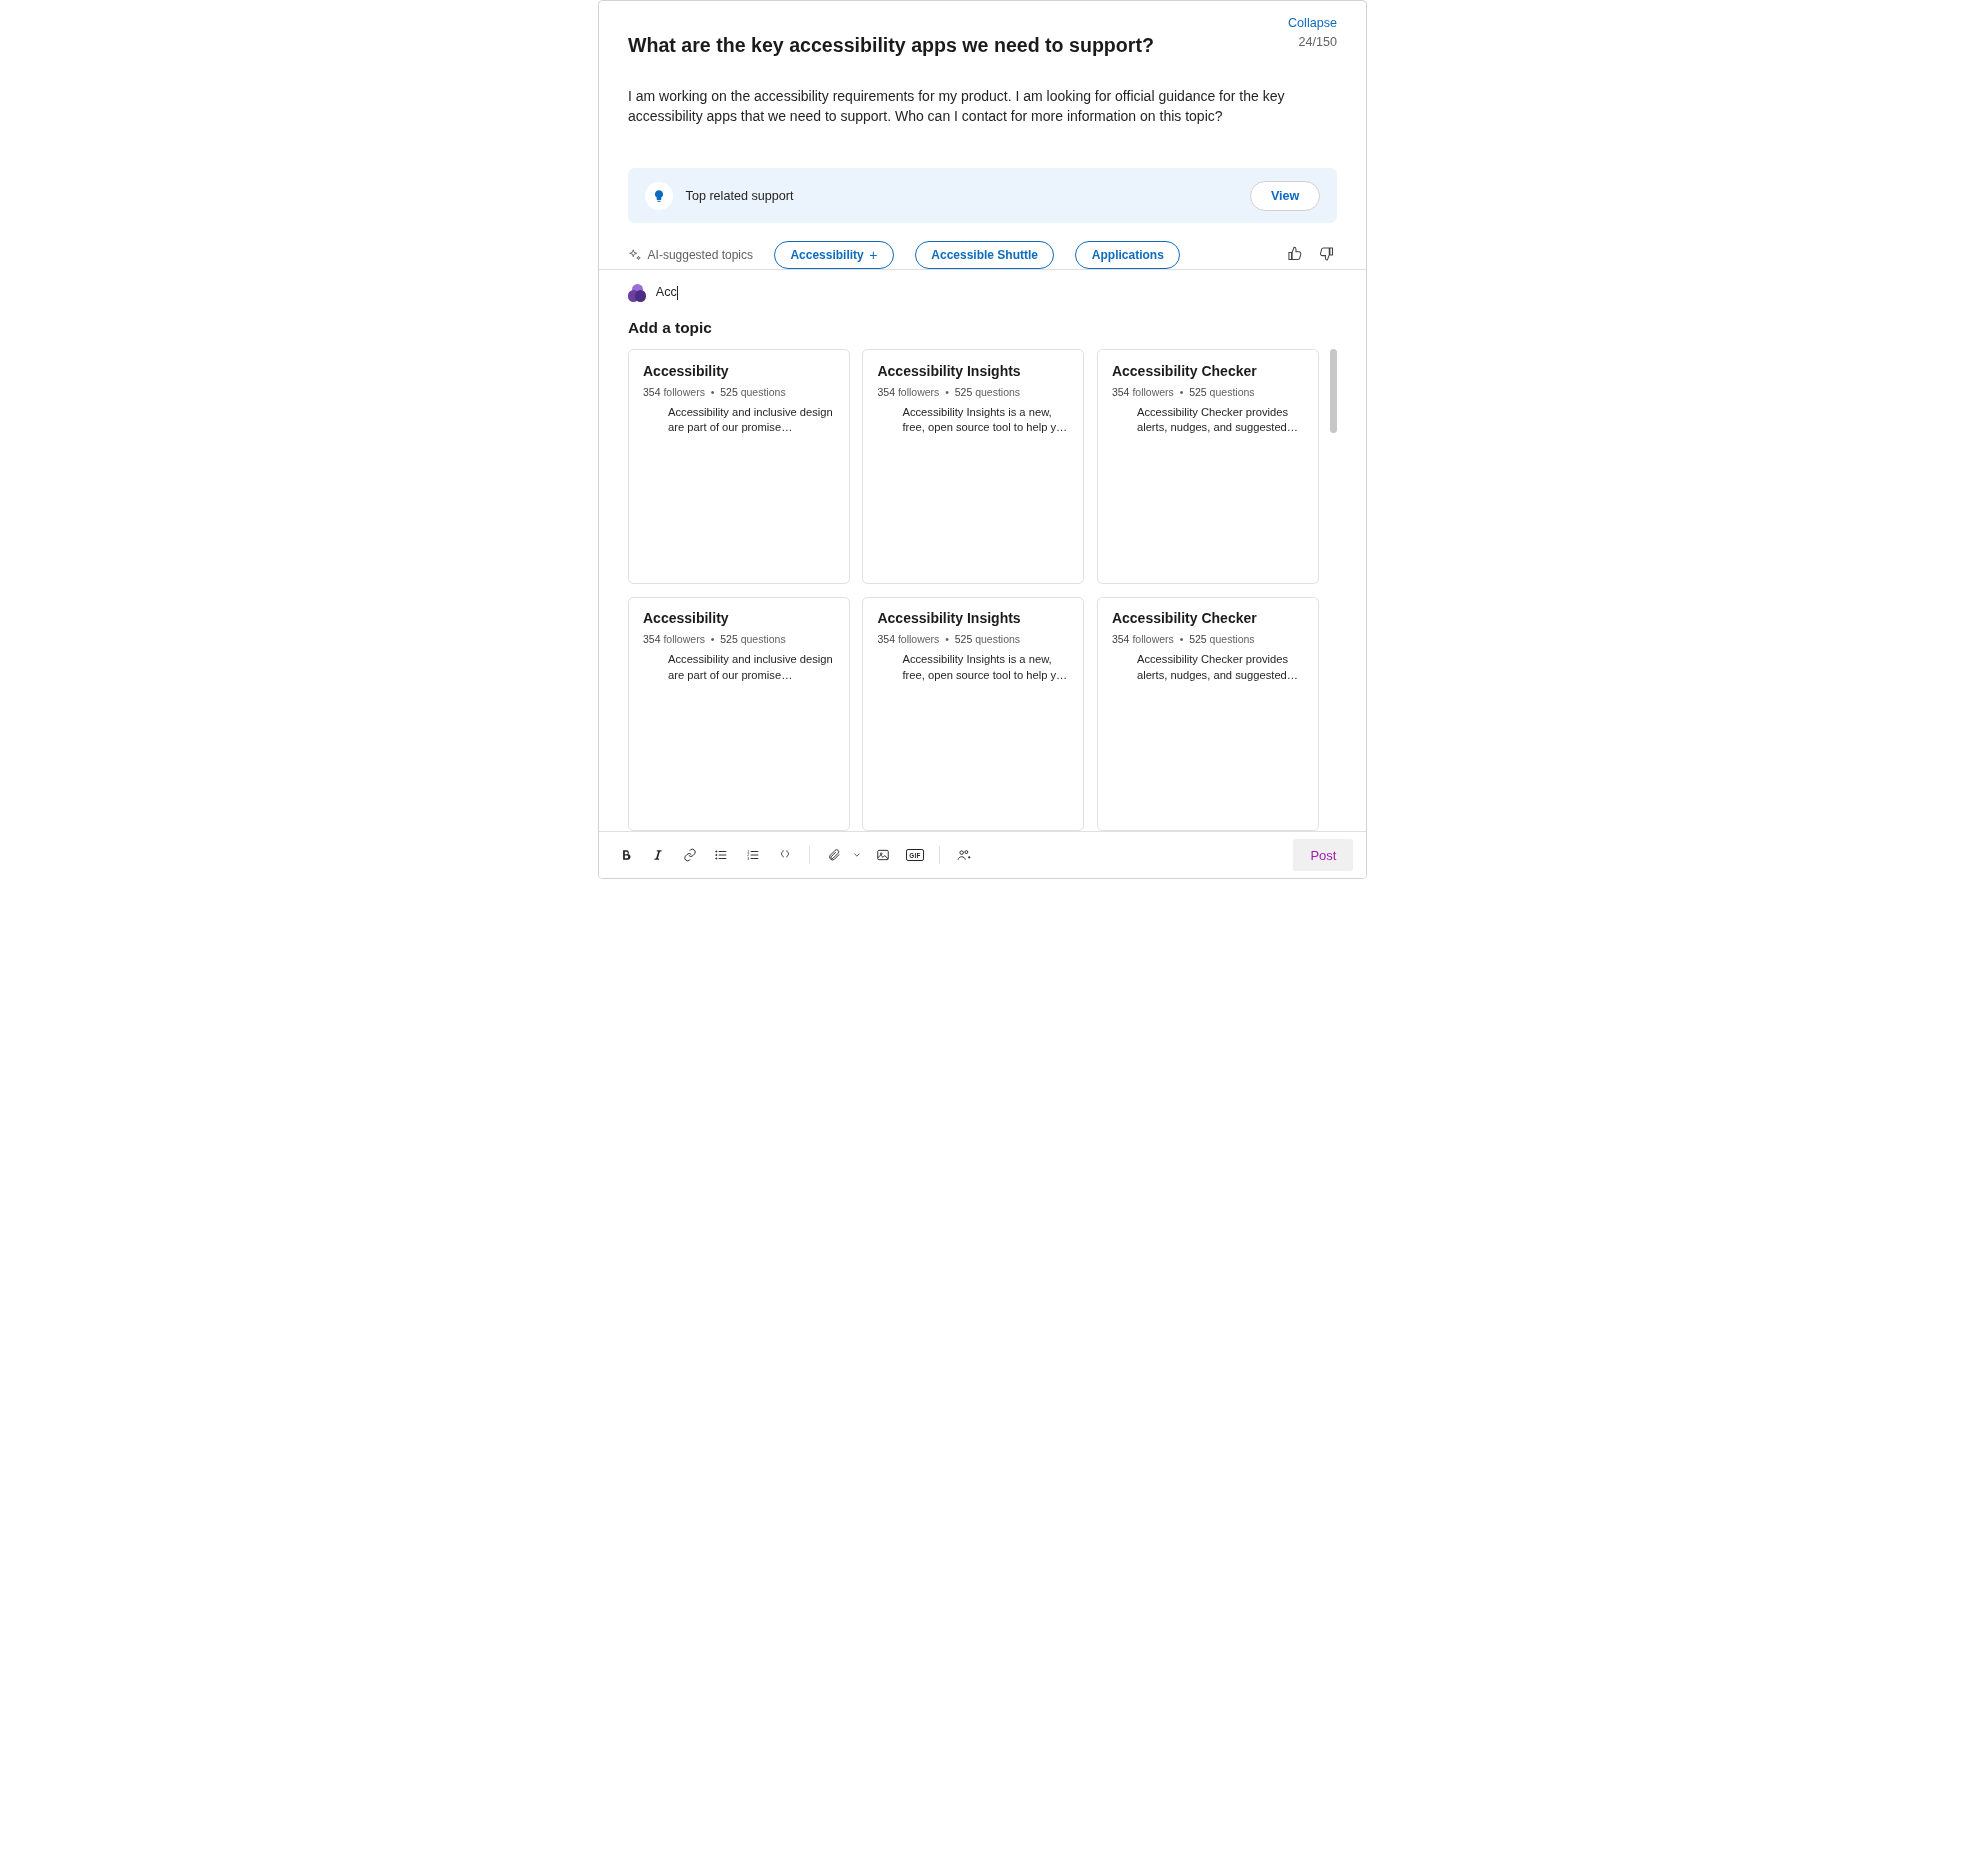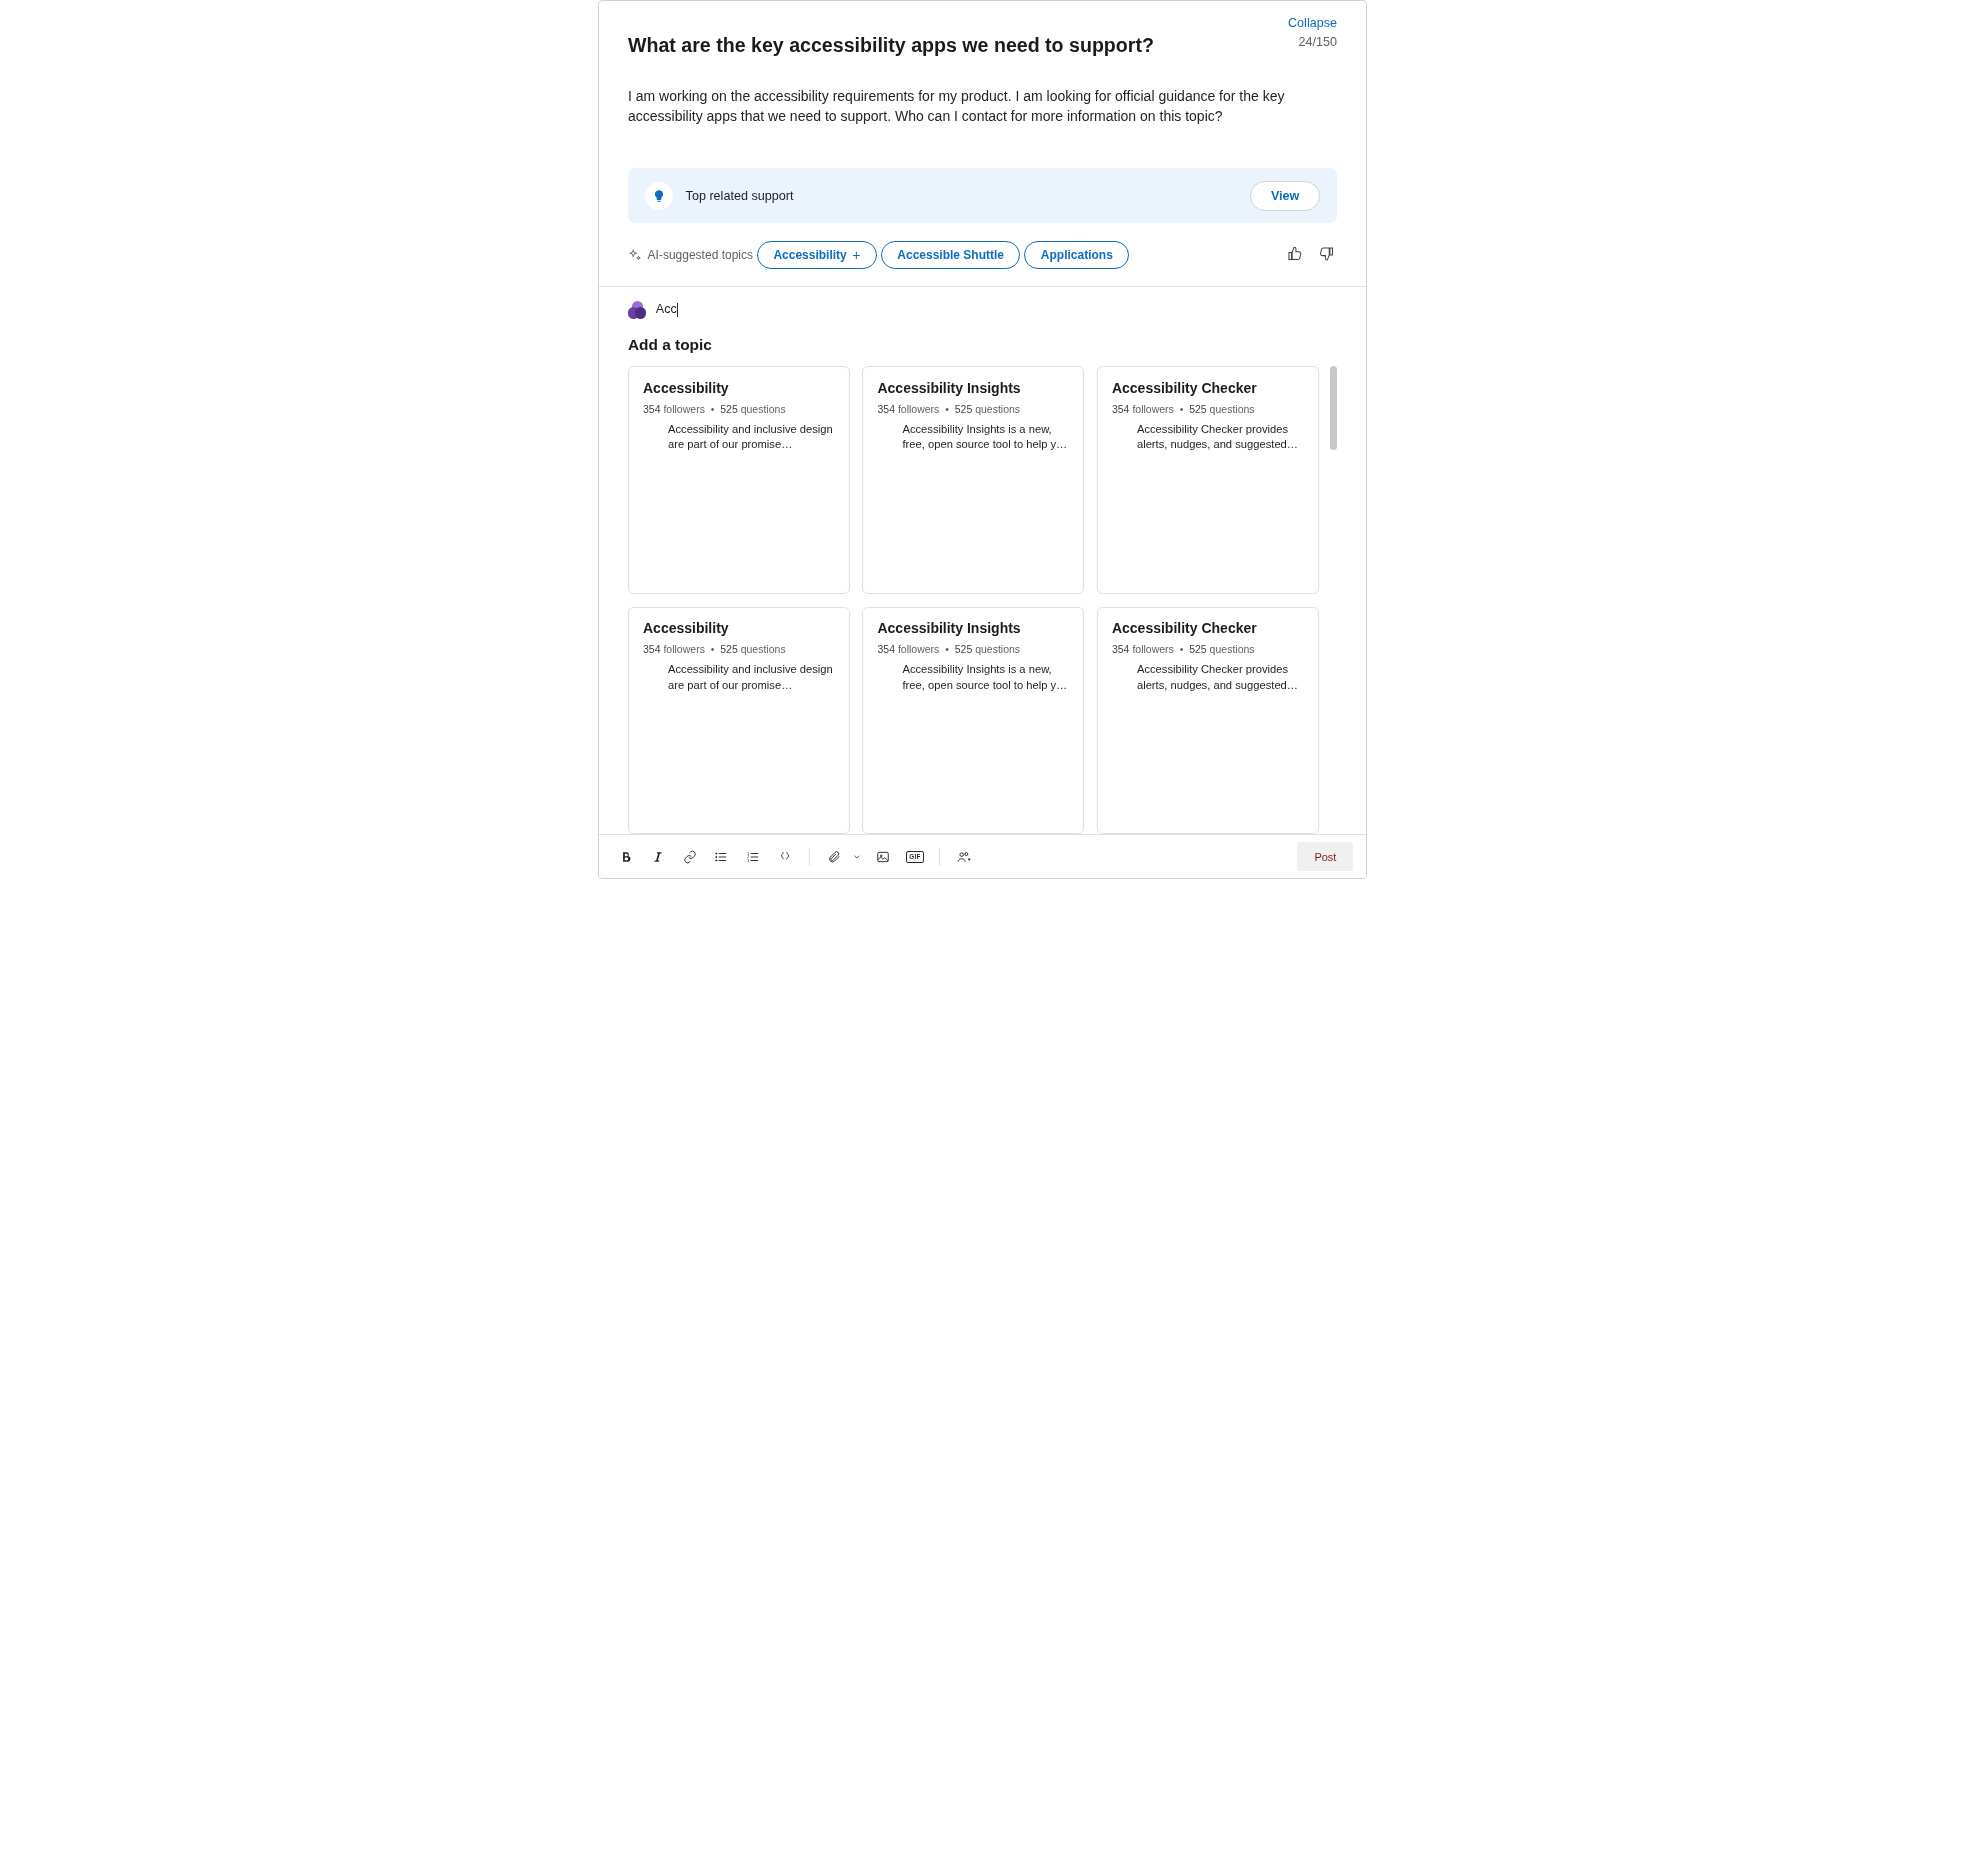--- a/index.html
+++ b/index.html
@@ -93,22 +93,21 @@
       border-radius: 698px;
       padding: 7px 19.6px;
       font-size: 12.6px;
       font-weight: 600;
       color: #0f6cbd;
       cursor: pointer;
     }
     .suggested-row {
       display: flex;
       align-items: center;
-      gap: 4px;
-      margin-bottom: 17px;
+      gap: 21px;
       flex-wrap: wrap;
     }
     .suggested-label-wrap {
       display: flex;
       align-items: center;
       gap: 5.6px;
       color: #616161;
       font-size: 12px;
     }
     .sparkle-icon { width: 14px; height: 14px; }
@@ -284,22 +283,22 @@
       width: 0.7px;
       height: 18px;
       background: #e0e0e0;
       margin: 0 7px;
     }
     .post-btn {
       margin-left: auto;
       background: #f0f0f0;
       border: none;
       padding: 8.4px 17px;
-      font-size: 11px;
-      color: #7f1d1d;
+      font-size: 13px;
+      color: #a21caf;
       cursor: pointer;
       border-radius: 2.8px;
     }
     .attach-group {
       display: flex;
       align-items: center;
     }
     .attach-chevron {
       width: 17px;
       height: 26.6px;

